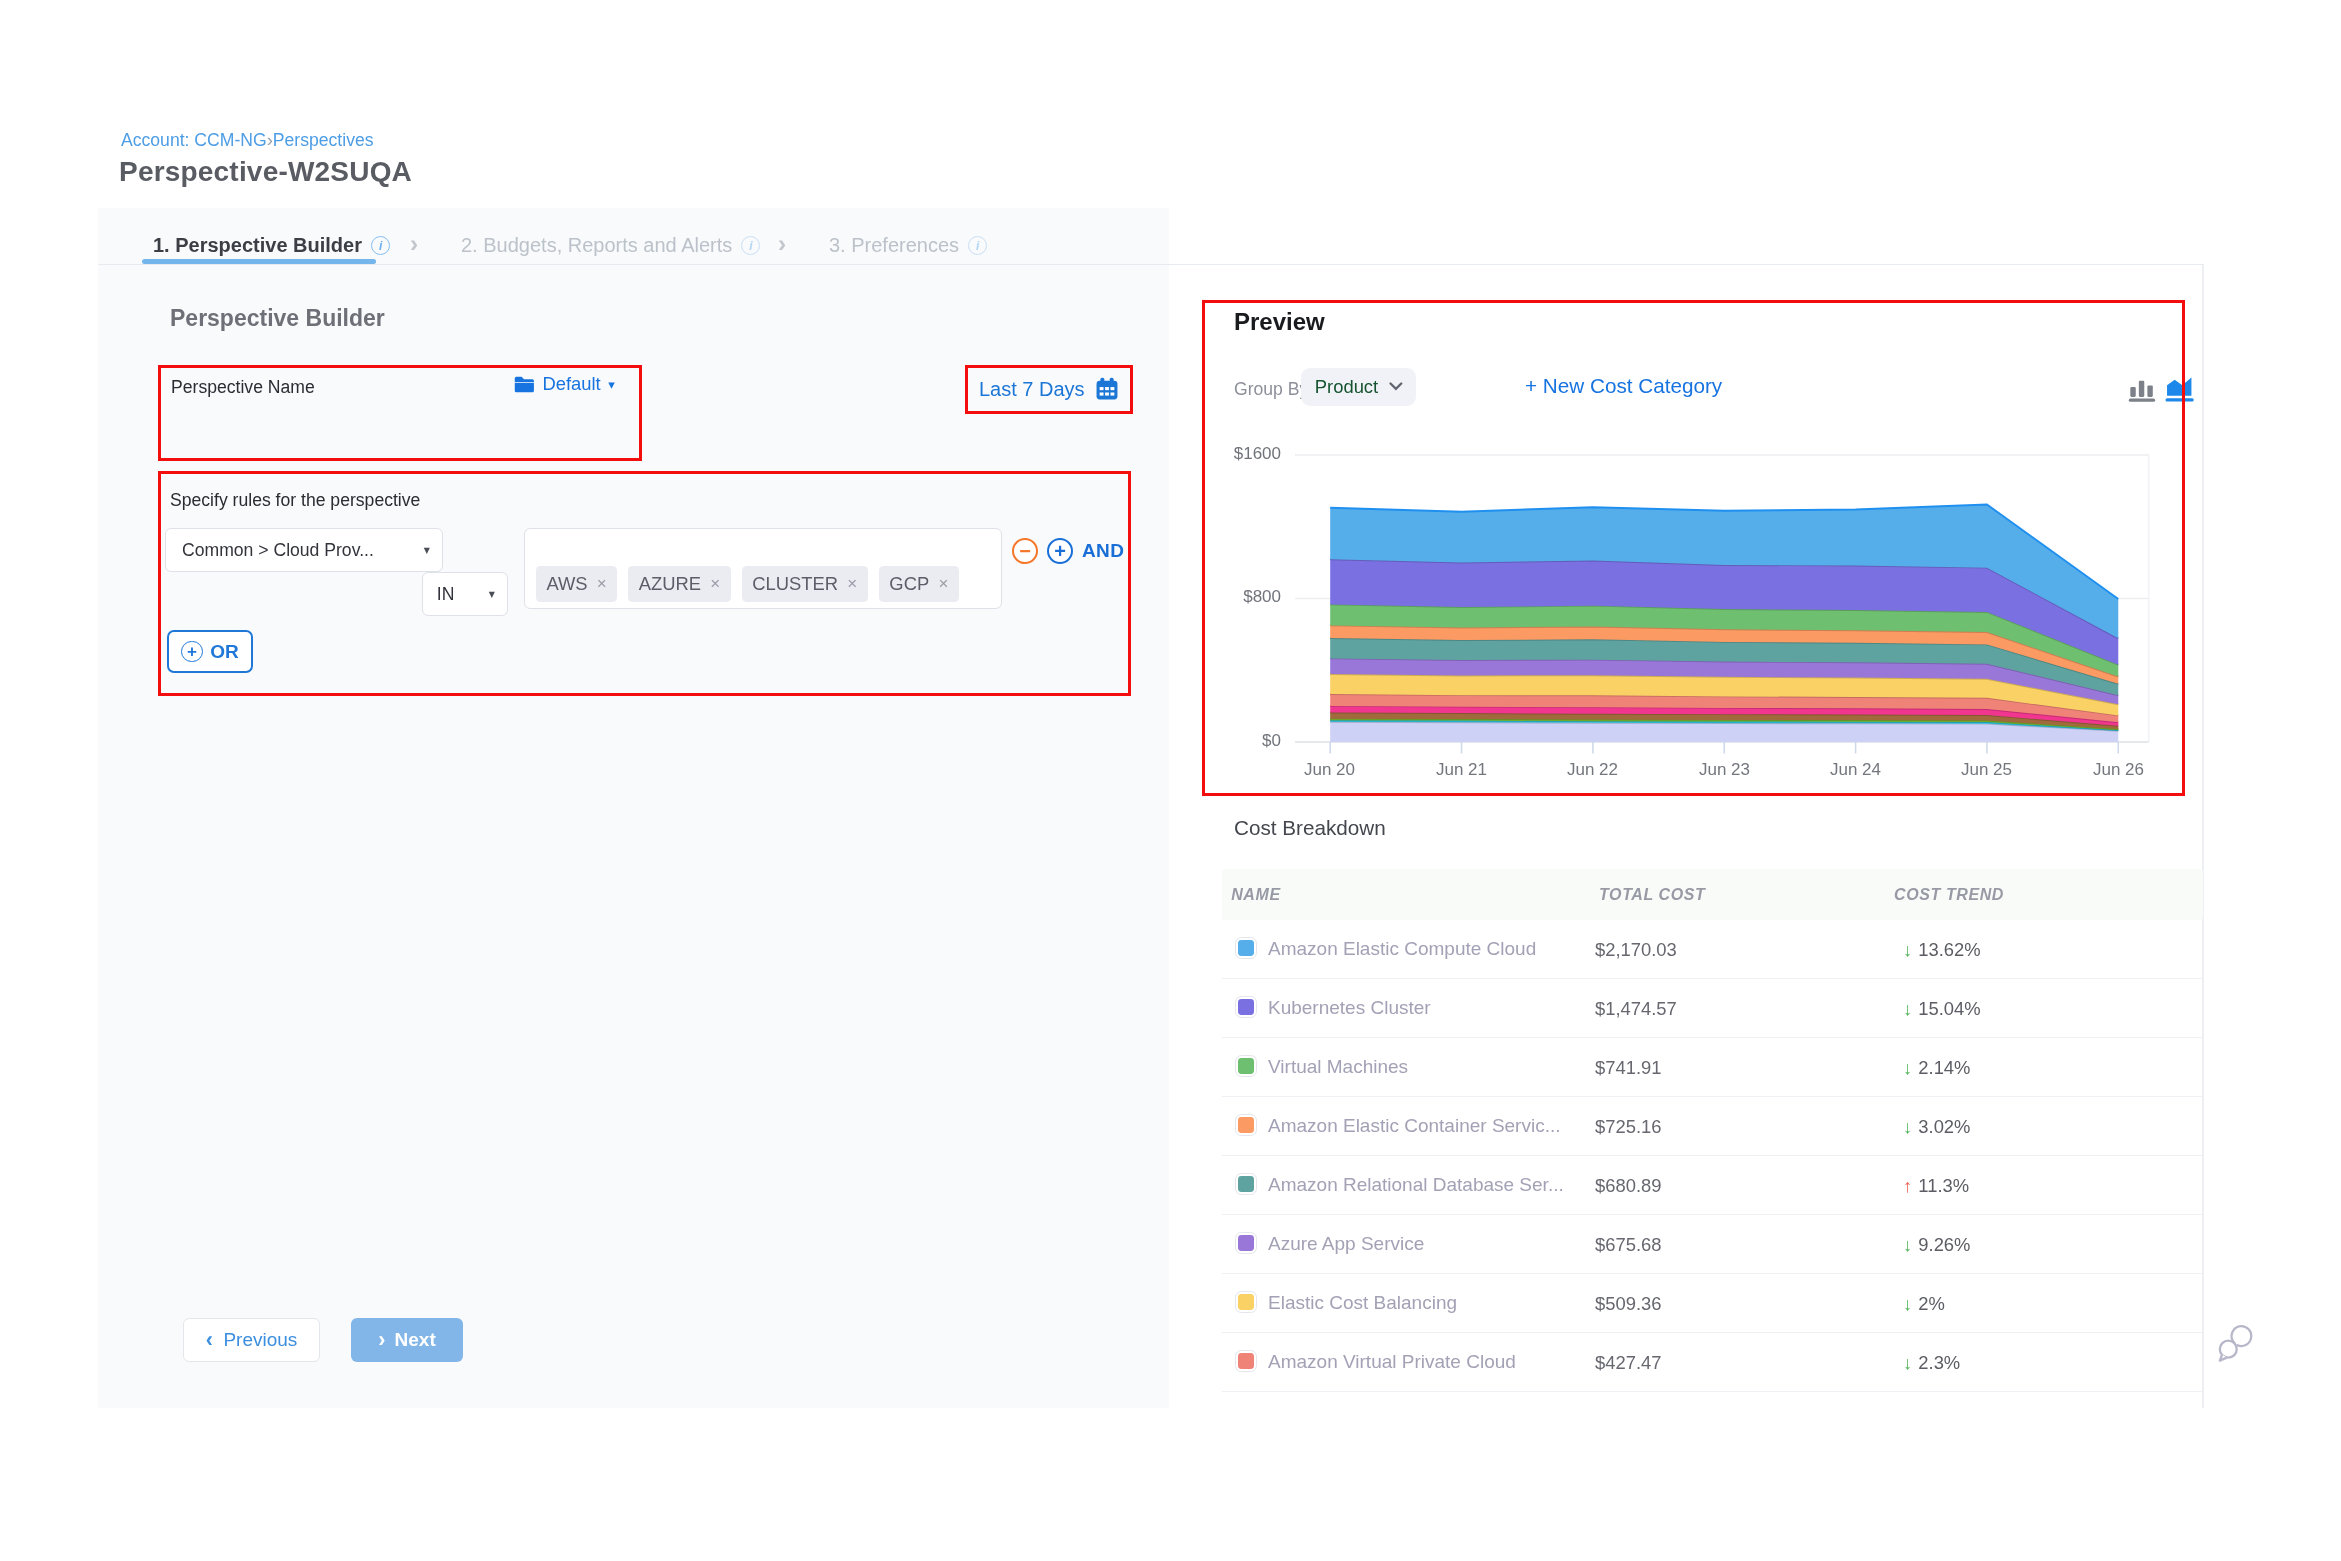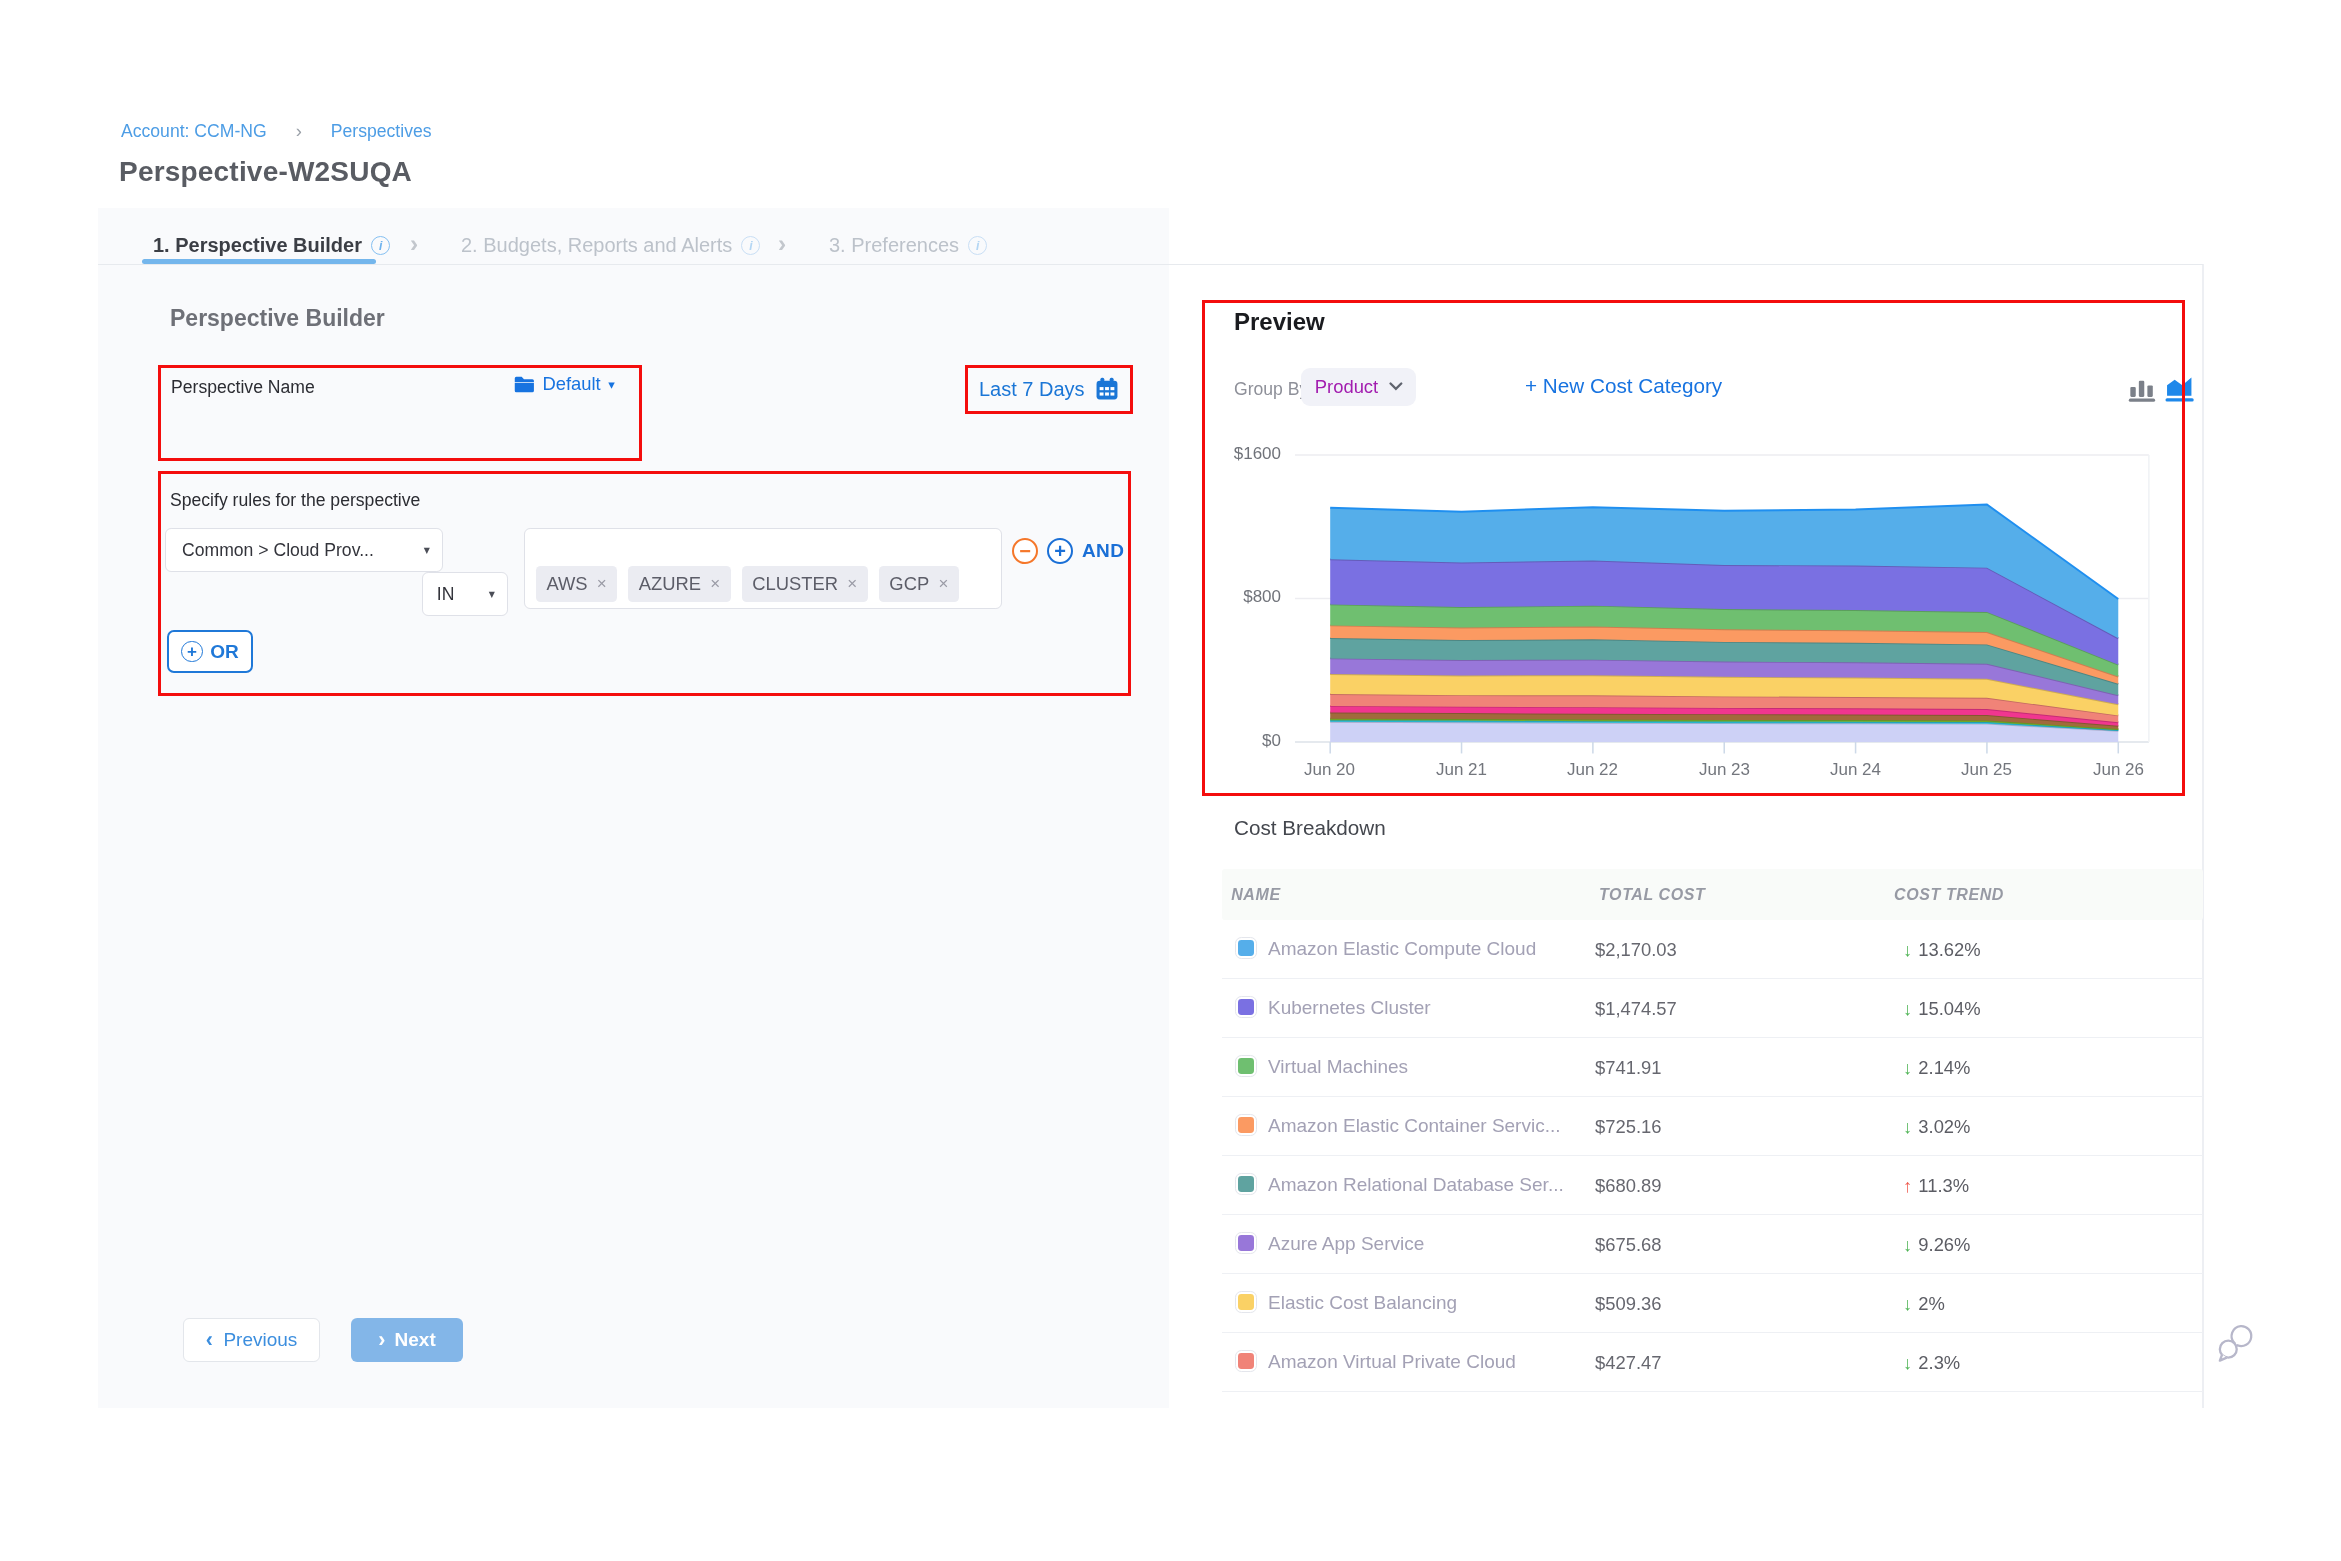--- a/index.html
+++ b/index.html
@@ -1,21 +1,21 @@
 <!DOCTYPE html>
 <html style="font-size:12.2px"><head>
 <meta charset="utf-8">
 <style>
   * { margin:0; padding:0; box-sizing:border-box; }
   html,body { background:#ffffff; }
   body { font-family:"Liberation Sans", sans-serif; }
   #page { position:relative; width:2342px; height:1561px; background:#fff; overflow:hidden; }
 
   
-  .breadcrumb { position:absolute; left:121px; top:120px; font-size:17.6px; color:#4d9de5; display:flex; gap:29px; align-items:center;}
+  .breadcrumb { position:absolute; left:121px; top:129px; font-size:17.6px; color:#4d9de5; display:flex; gap:0; align-items:center;}
   .breadcrumb .sep { color:#9aa0a8; font-size:18.4px; }
   .page-title { position:absolute; left:119px; top:156px; font-size:28px; font-weight:bold; color:#595c63; letter-spacing:0.2px;}
 
   
   .tabbar-line { position:absolute; left:98px; top:227px; width:2105px; height:38px; border-bottom:1.5px solid #e7eaee; }
   .tab { position:absolute; top:234px; font-size:20px; display:flex; align-items:center; gap:9.2px; }
   .tab.active { color:#3b3e45; font-weight:bold; }
   .tab.inactive { color:#bcc2ca;margin-left:16px; }
   .tab-underline { position:absolute; left:142px; top:259px; width:234px; height:5.4px; background:#74b6ec; border-radius:3.1px; }
   .tab-chevron { position:absolute; top:230px; font-size:24.5px; color:#c3c7cd; font-weight:bold;}
@@ -79,21 +79,21 @@
   .next-button { position:absolute; left:351px; top:1318px; width:112px; height:44px; background:#83b6e8;
                  border:none; border-radius:6.1px; color:#ffffff; font-size:19px; font-weight:bold;
                  display:flex; align-items:center; justify-content:center; gap:9.2px; cursor:pointer;}
   .btn-chev { font-size:21.4px; font-weight:bold; }
 
   
   .card-right-edge { position:absolute; left:2202px; top:264px; width:1.5px; height:1144px; background:#edeff3;}
   .preview-heading { position:absolute; left:1234px; top:308px; font-size:24px; font-weight:bold; color:#1a1b1f;}
   .groupby-label { position:absolute; left:1234px; top:379px; font-size:17.6px; color:#8e9099;}
   .groupby-pill { position:absolute; left:1301px; top:368px; height:38px; background:#f1f2f8; border-radius:9px;
-                  display:flex; align-items:center; gap:10.7px; padding:0 13.8px; font-size:18.4px; color:#a21caf; cursor:pointer;}
+                  display:flex; align-items:center; gap:10.7px; padding:0 13.8px; font-size:18.4px; color:#14532d; cursor:pointer;}
   .new-cost-cat { position:absolute; left:1525px; top:374px; font-size:20.7px; color:#1773e0; font-weight:400; cursor:pointer;}
   .chart-toggle { position:absolute; top:373px; width:31px; height:31px; cursor:pointer;}
   #bar-toggle { left:2128px; }
   #area-toggle { left:2164px; }
 
   
   #chart-svg { position:absolute; left:1295px; top:429px; }
   .ylabel { position:absolute; width:73px; text-align:right; font-size:17px; color:#70737a; }
   .xlabel { position:absolute; width:99px; text-align:center; font-size:17px; color:#73767d; }
 

